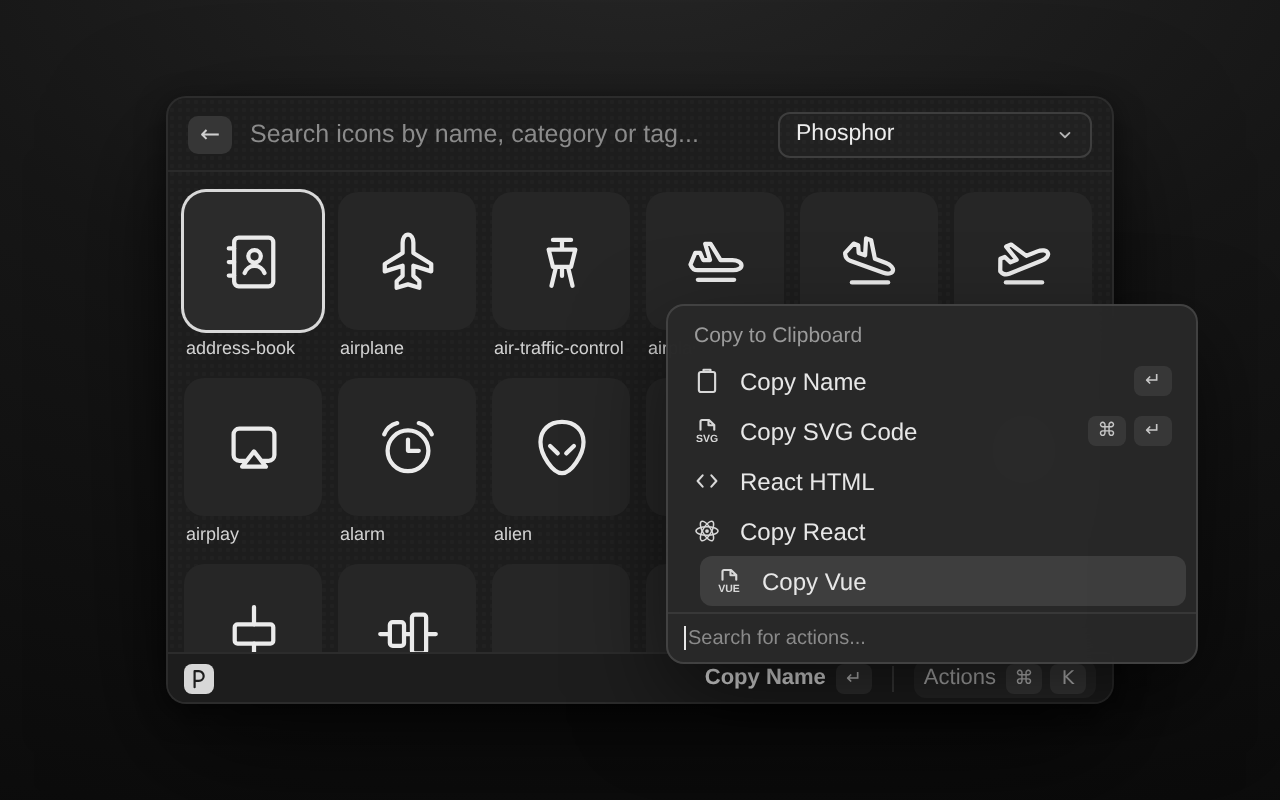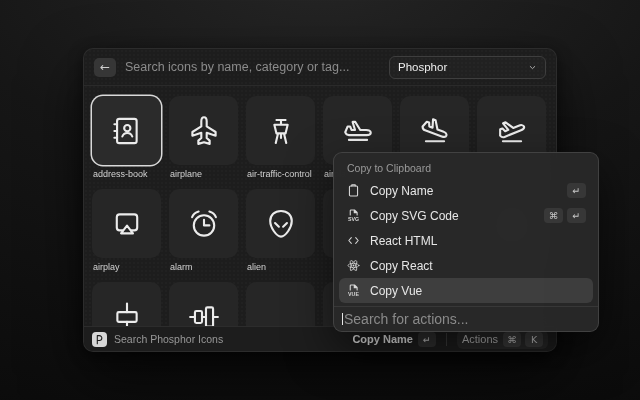--- a/index.html
+++ b/index.html
@@ -89,31 +89,31 @@
     position:absolute;left:333px;top:152px;width:266px;box-sizing:border-box;
     background:rgba(40,40,40,0.97);border:1px solid rgba(255,255,255,0.12);border-radius:9px;
     box-shadow:0 18px 45px rgba(0,0,0,0.55);z-index:10;padding:4px 5px 0 5px;
     backdrop-filter:blur(10px);
   }
   .menu-title{font-size:10.5px;color:#9a9a9a;padding:5px 8px 4px;font-weight:500;}
   .mitem{
     height:25px;display:flex;align-items:center;gap:9px;padding:0 7px;border-radius:6px;
     font-size:12px;color:#e7e7e7;font-weight:500;cursor:pointer;
   }
-  .mitem.hl{background:rgba(255,255,255,0.10);}
+  .mitem.hl{background:rgba(255,255,255,0.10);margin-left:11px;}
   .mitem .micon{width:15px;height:15px;display:flex;align-items:center;justify-content:center;flex:none;}
   .mitem .micon svg{width:15px;height:15px;stroke:#d8d8d8;fill:none;stroke-width:1.7;stroke-linecap:round;stroke-linejoin:round;}
   .mitem .mkeys{margin-left:auto;display:inline-flex;gap:4px;}
   .mitem .key{background:rgba(255,255,255,0.08);color:#c6c6c6;width:19px;}
   .menu-search{
     margin-top:3px;border-top:1px solid rgba(255,255,255,0.08);height:24px;
     display:flex;align-items:center;padding:0 8px;margin-left:-5px;margin-right:-5px;cursor:text;
   }
   .caret{width:1px;height:12px;background:#e6e6e6;margin-right:1px;}
-  .msearch-ph{font-size:14px;color:#8a8a8a;}
+  .msearch-ph{font-size:10px;color:#8a8a8a;}
 </style>
 </head>
 <body>
 
 <div class="stage">
   <div class="window">
 
     <div class="header">
       <button class="back">
         <span>←</span>
@@ -291,21 +291,20 @@
           </div>
         </div>
     </div>
 
     <div class="footer">
       <span class="logo">
         <svg viewBox="0 0 24 24">
             <path d="M7.2 3.5V21M7.2 3.5h4.6a5.3 5.3 0 1 1 0 10.6H7.2"></path>
           </svg>
       </span>
-      <span class="appname">Search Phosphor Icons</span>
       <span class="spacer"></span>
       <div class="fgroup">
         <span class="flabel">Copy Name</span>
         <span class="keys" id="primaryKeys">
             <span class="key">↵</span>
           </span>
       </div>
       <span class="fdiv"></span>
       <div class="fgroup actions">
         <span class="flabel">Actions</span>

